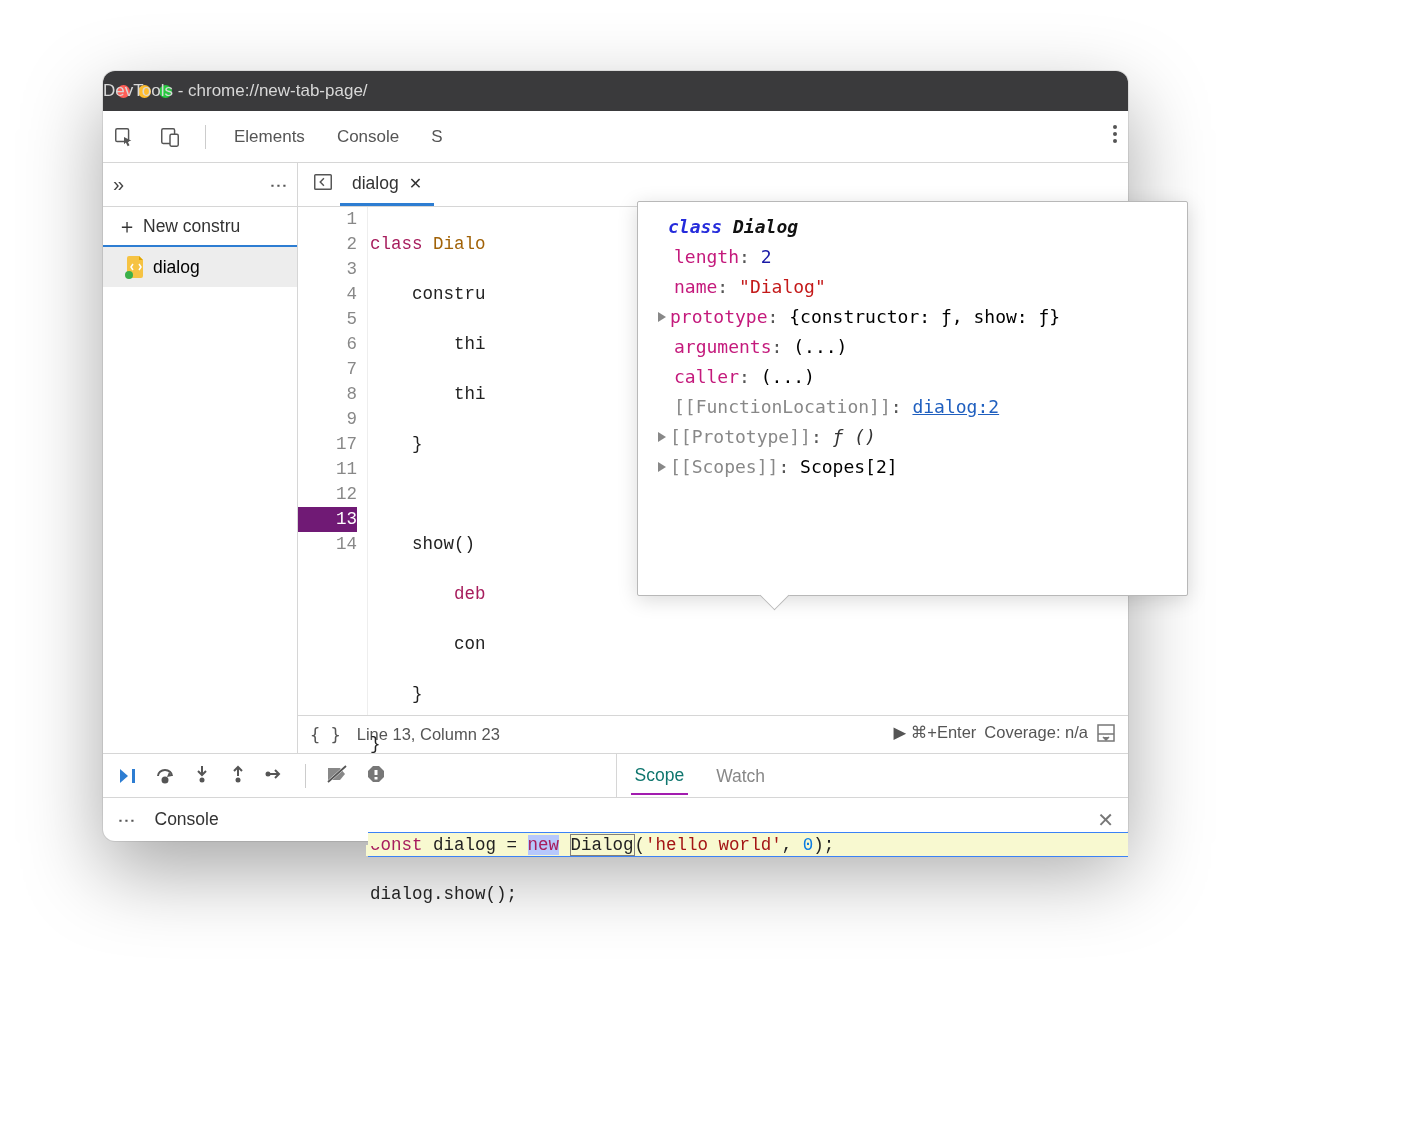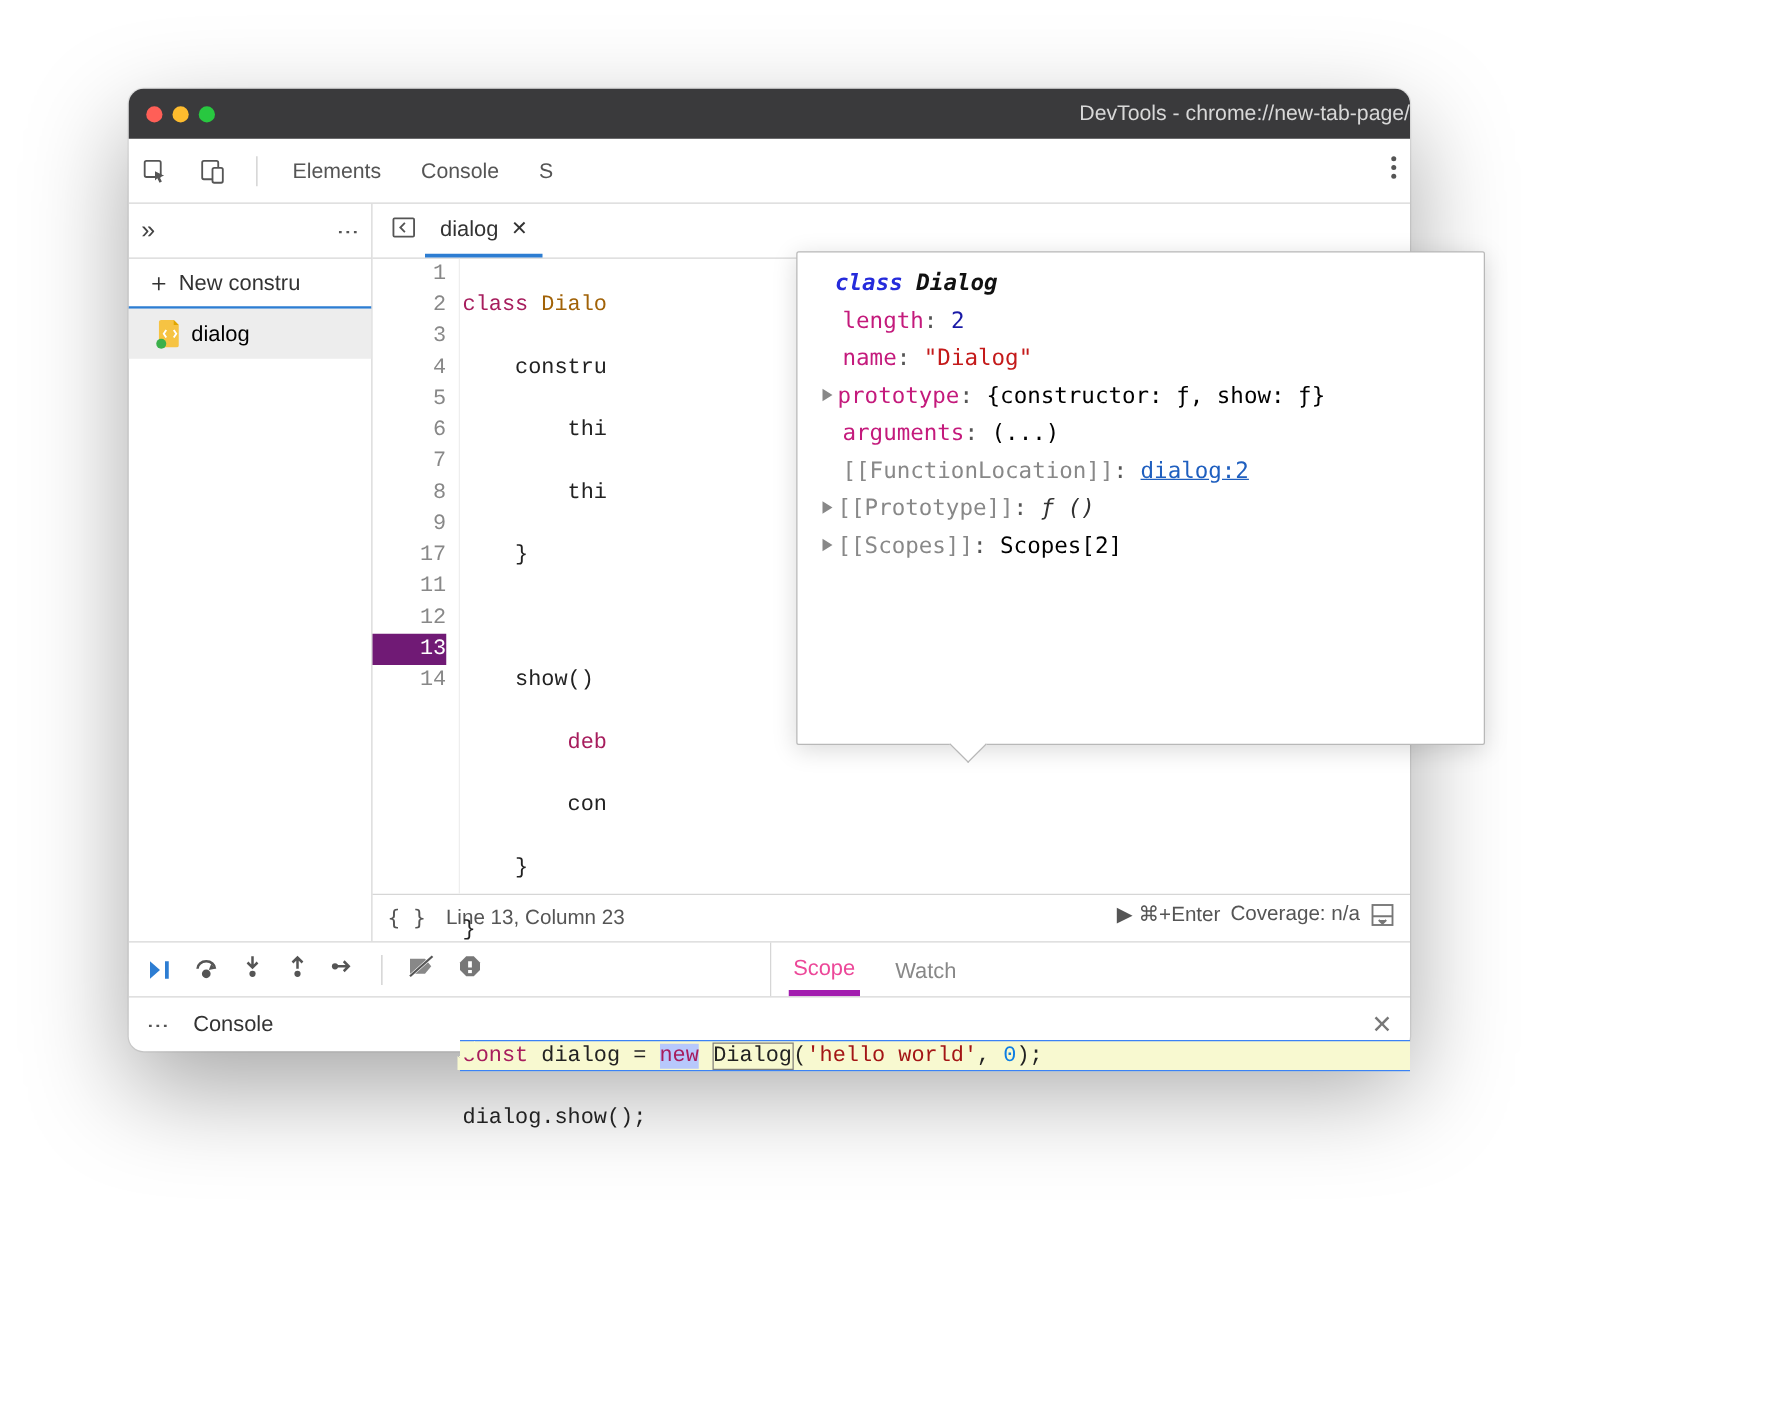--- a/index.html
+++ b/index.html
@@ -4,21 +4,21 @@
 <style>
 * { box-sizing: border-box; margin: 0; padding: 0; }
 body { font-family: -apple-system, "Helvetica Neue", Arial, sans-serif; background: #fff; width: 1428px; height: 1122px; position: relative; overflow: hidden; }
 .window { position: absolute; left: 103px; top: 71px; width: 1025px; height: 770px; background: #fff; border-radius: 12px; box-shadow: 0 30px 80px rgba(0,0,0,0.35), 0 0 0 1px rgba(0,0,0,0.08); overflow: visible; display: flex; flex-direction: column; }
 .titlebar { height: 40px; background: #3a3a3c; border-radius: 12px 12px 0 0; display: flex; align-items: center; padding: 0 14px; position: relative; }
 .traffic { display: flex; gap: 8px; }
 .tl { width: 13px; height: 13px; border-radius: 50%; }
 .tl.red { background: #ff5f57; }
 .tl.yellow { background: #febc2e; }
 .tl.green { background: #28c840; }
-.title { position: absolute; left: 0; right: 0; text-align: right; color: #d8d8d8; font-size: 17px; font-weight: 500; pointer-events: none; }
+.title { position: absolute; left: 0; right: 0; text-align: left; color: #d8d8d8; font-size: 17px; font-weight: 500; pointer-events: none; }
 .tabbar { height: 52px; display: flex; align-items: center; border-bottom: 1px solid #d6d6d6; padding: 0 10px; gap: 24px; font-size: 17px; color: #555; }
 .tabbar .icon-btn { color: #555; }
 .tabbar .tab { padding: 0 4px; cursor: pointer; }
 .more-dots-right { margin-left: auto; }
 .content { display: flex; flex: 1; min-height: 0; }
 .sidebar { width: 195px; border-right: 1px solid #d6d6d6; display: flex; flex-direction: column; font-size: 17.5px; }
 .sidebar-tabs { height: 44px; display: flex; align-items: center; padding: 0 10px; gap: 8px; border-bottom: 1px solid #d6d6d6; }
 .sidebar-tabs .expand { font-size: 20px; color: #444; }
 .sidebar-tabs .dots { margin-left: auto; color: #555; writing-mode: vertical-lr; line-height: 1; letter-spacing: -3px; }
 .new-snippet { height: 40px; display: flex; align-items: center; padding-left: 14px; gap: 6px; color: #333; border-bottom: 2px solid #2d7dd2; }
@@ -48,21 +48,21 @@
 .new-hl { background: #b7c8fc; }
 .dialog-hl { border: 1px solid #82807b; padding: 0 0; }
 .statusbar { height: 38px; border-top: 1px solid #d6d6d6; display: flex; align-items: center; padding: 0 12px; gap: 16px; font-size: 16.5px; color: #555; }
 .statusbar .format { font-family: Menlo, monospace; font-size: 17px; }
 .statusbar .right { margin-left: auto; display: flex; align-items: flex-start; gap: 8px; }
 .debugbar { height: 44px; border-top: 1px solid #d6d6d6; display: flex; align-items: stretch; }
 .debug-left { display: flex; align-items: center; gap: 18px; padding: 0 14px; width: 50%; color: #555; }
 .debug-left .sep { width: 1px; height: 24px; background: #ccc; margin: 0 2px; }
 .debug-right { display: flex; align-items: center; gap: 24px; padding: 0 14px; font-size: 17.5px; border-left: 1px solid #d6d6d6; width: 50%; }
 .debug-right .dtab { padding: 9px 4px 7px; }
-.debug-right .dtab.active { border-bottom: 5px solid #a21caf; color: #ec4899; }
+.debug-right .dtab.active { border-bottom: 2px solid #a21caf; color: #0f766e; }
 .debug-right .dtab:not(.active) { color: #888; }
 .consolebar { height: 44px; border-top: 1px solid #d6d6d6; display: flex; align-items: center; padding: 0 14px; gap: 20px; font-size: 17.5px; color: #333; }
 .consolebar .dots { color: #555; writing-mode: vertical-lr; line-height: 1; letter-spacing: -3px; }
 .consolebar .x { margin-left: auto; color: #777; font-size: 20px; }
 .tooltip { position: absolute; left: 534px; top: 130px; width: 551px; height: 395px; background: #fff; border: 1px solid #b8b8b8; border-radius: 2px; box-shadow: 0 4px 20px rgba(0,0,0,0.15); font-family: Menlo, Monaco, monospace; font-size: 18px; line-height: 30px; padding: 10px 20px 10px 36px; z-index: 100; }
 .tooltip::after { content: ""; position: absolute; bottom: -11px; left: 126px; width: 20px; height: 20px; background: #fff; border-right: 1px solid #b8b8b8; border-bottom: 1px solid #b8b8b8; transform: rotate(45deg); }
 .tooltip .tri { display: inline-block; width: 0; height: 0; border-top: 5px solid transparent; border-bottom: 5px solid transparent; border-left: 8px solid #888; margin-right: 4px; margin-left: -16px; vertical-align: 1px; }
 .tooltip .head { font-weight: bold; font-style: italic; color: #252bdb; margin-left: -6px; }
 .tooltip .head .cname { color: #111; }
 .tooltip .prop { color: #c41a7c; }
@@ -257,18 +257,19 @@
     <span>Console</span>
     <span class="x">✕</span>
   </div>
 
   <div class="tooltip">
     <div><span class="head"><span>class</span> <span class="cname">Dialog</span></span></div>
     <div><span class="prop">length</span><span class="colon">: </span><span class="num">2</span></div>
     <div><span class="prop">name</span><span class="colon">: </span><span class="strv">"Dialog"</span></div>
     <div><span class="tri"></span><span class="prop">prototype</span><span class="colon">: </span><span>{constructor: ƒ, show: ƒ}</span></div>
     <div><span class="prop">arguments</span><span class="colon">: </span><span>(...)</span></div>
+    <div><span class="prop">caller</span><span class="colon">: </span><span>(...)</span></div>
     <div><span class="prop-int">[[FunctionLocation]]</span><span class="colon">: </span><span class="link">dialog:2</span></div>
     <div><span class="tri"></span><span class="prop-int">[[Prototype]]</span><span class="colon">: </span><span class="fital">ƒ ()</span></div>
     <div><span class="tri"></span><span class="prop-int">[[Scopes]]</span><span class="colon">: </span><span>Scopes[2]</span></div>
   </div>
 
 </div>
 
 </body></html>

